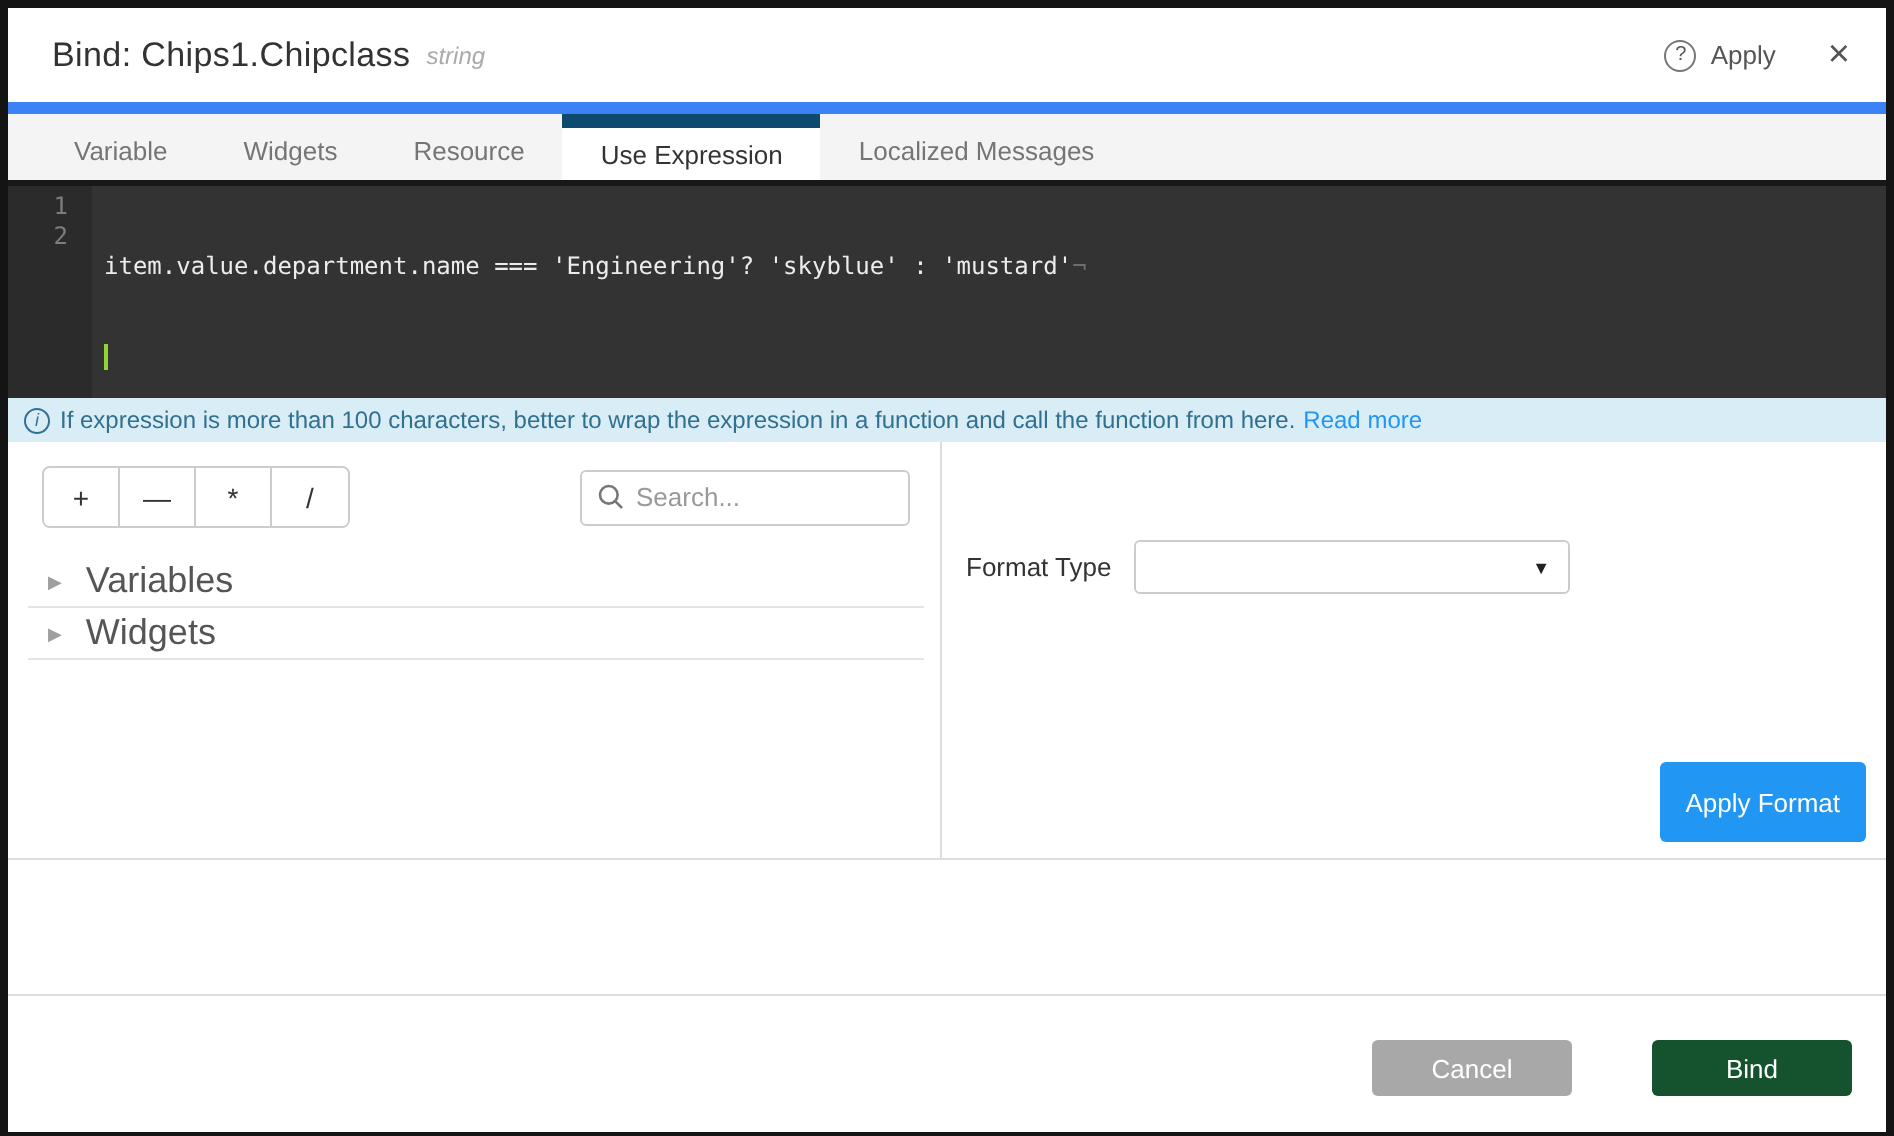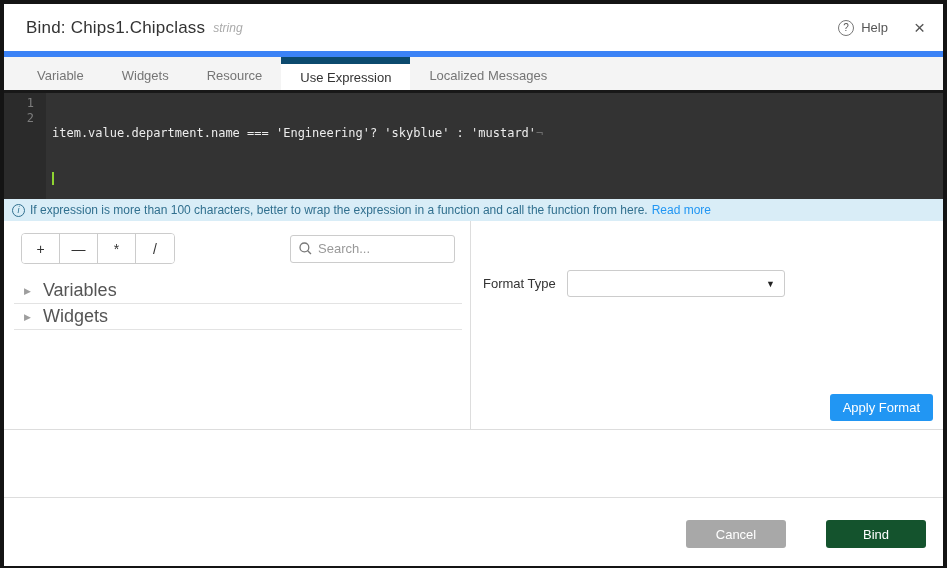--- a/index.html
+++ b/index.html
@@ -180,21 +180,21 @@
     display: flex; align-items: center; justify-content: space-between;
     padding: 0 9px;
     font-size: 13px; color: #333;
     background: #fff;
     cursor: pointer;
   }
   .select-caret { font-size: 9px; color: #222; }
   .apply-btn {
     position: absolute;
     right: 10px; bottom: 8px;
-    height: 27px;
+    height: 40px;
     padding: 0 13px;
     background: #2196f3;
     color: #fff;
     border: none; border-radius: 3px;
     font-size: 13px;
     font-family: "Liberation Sans", sans-serif;
     cursor: pointer;
   }
 
   
@@ -223,21 +223,21 @@
 <body>
 
 <div class="dialog">
 
   <div class="header">
     <span class="title">Bind: Chips1.Chipclass</span>
     <span class="type-label">string</span>
     <span class="header-spacer"></span>
     <span class="help">
       <span class="help-circle">?</span>
-      <span>Help</span>
+      <span>Apply</span>
     </span>
     <span class="close-btn">×</span>
   </div>
 
   <div class="tabbar">
     <div class="tab">Variable</div>
     <div class="tab">Widgets</div>
     <div class="tab">Resource</div>
     <div class="tab active">Use Expression</div>
     <div class="tab">Localized Messages</div>

